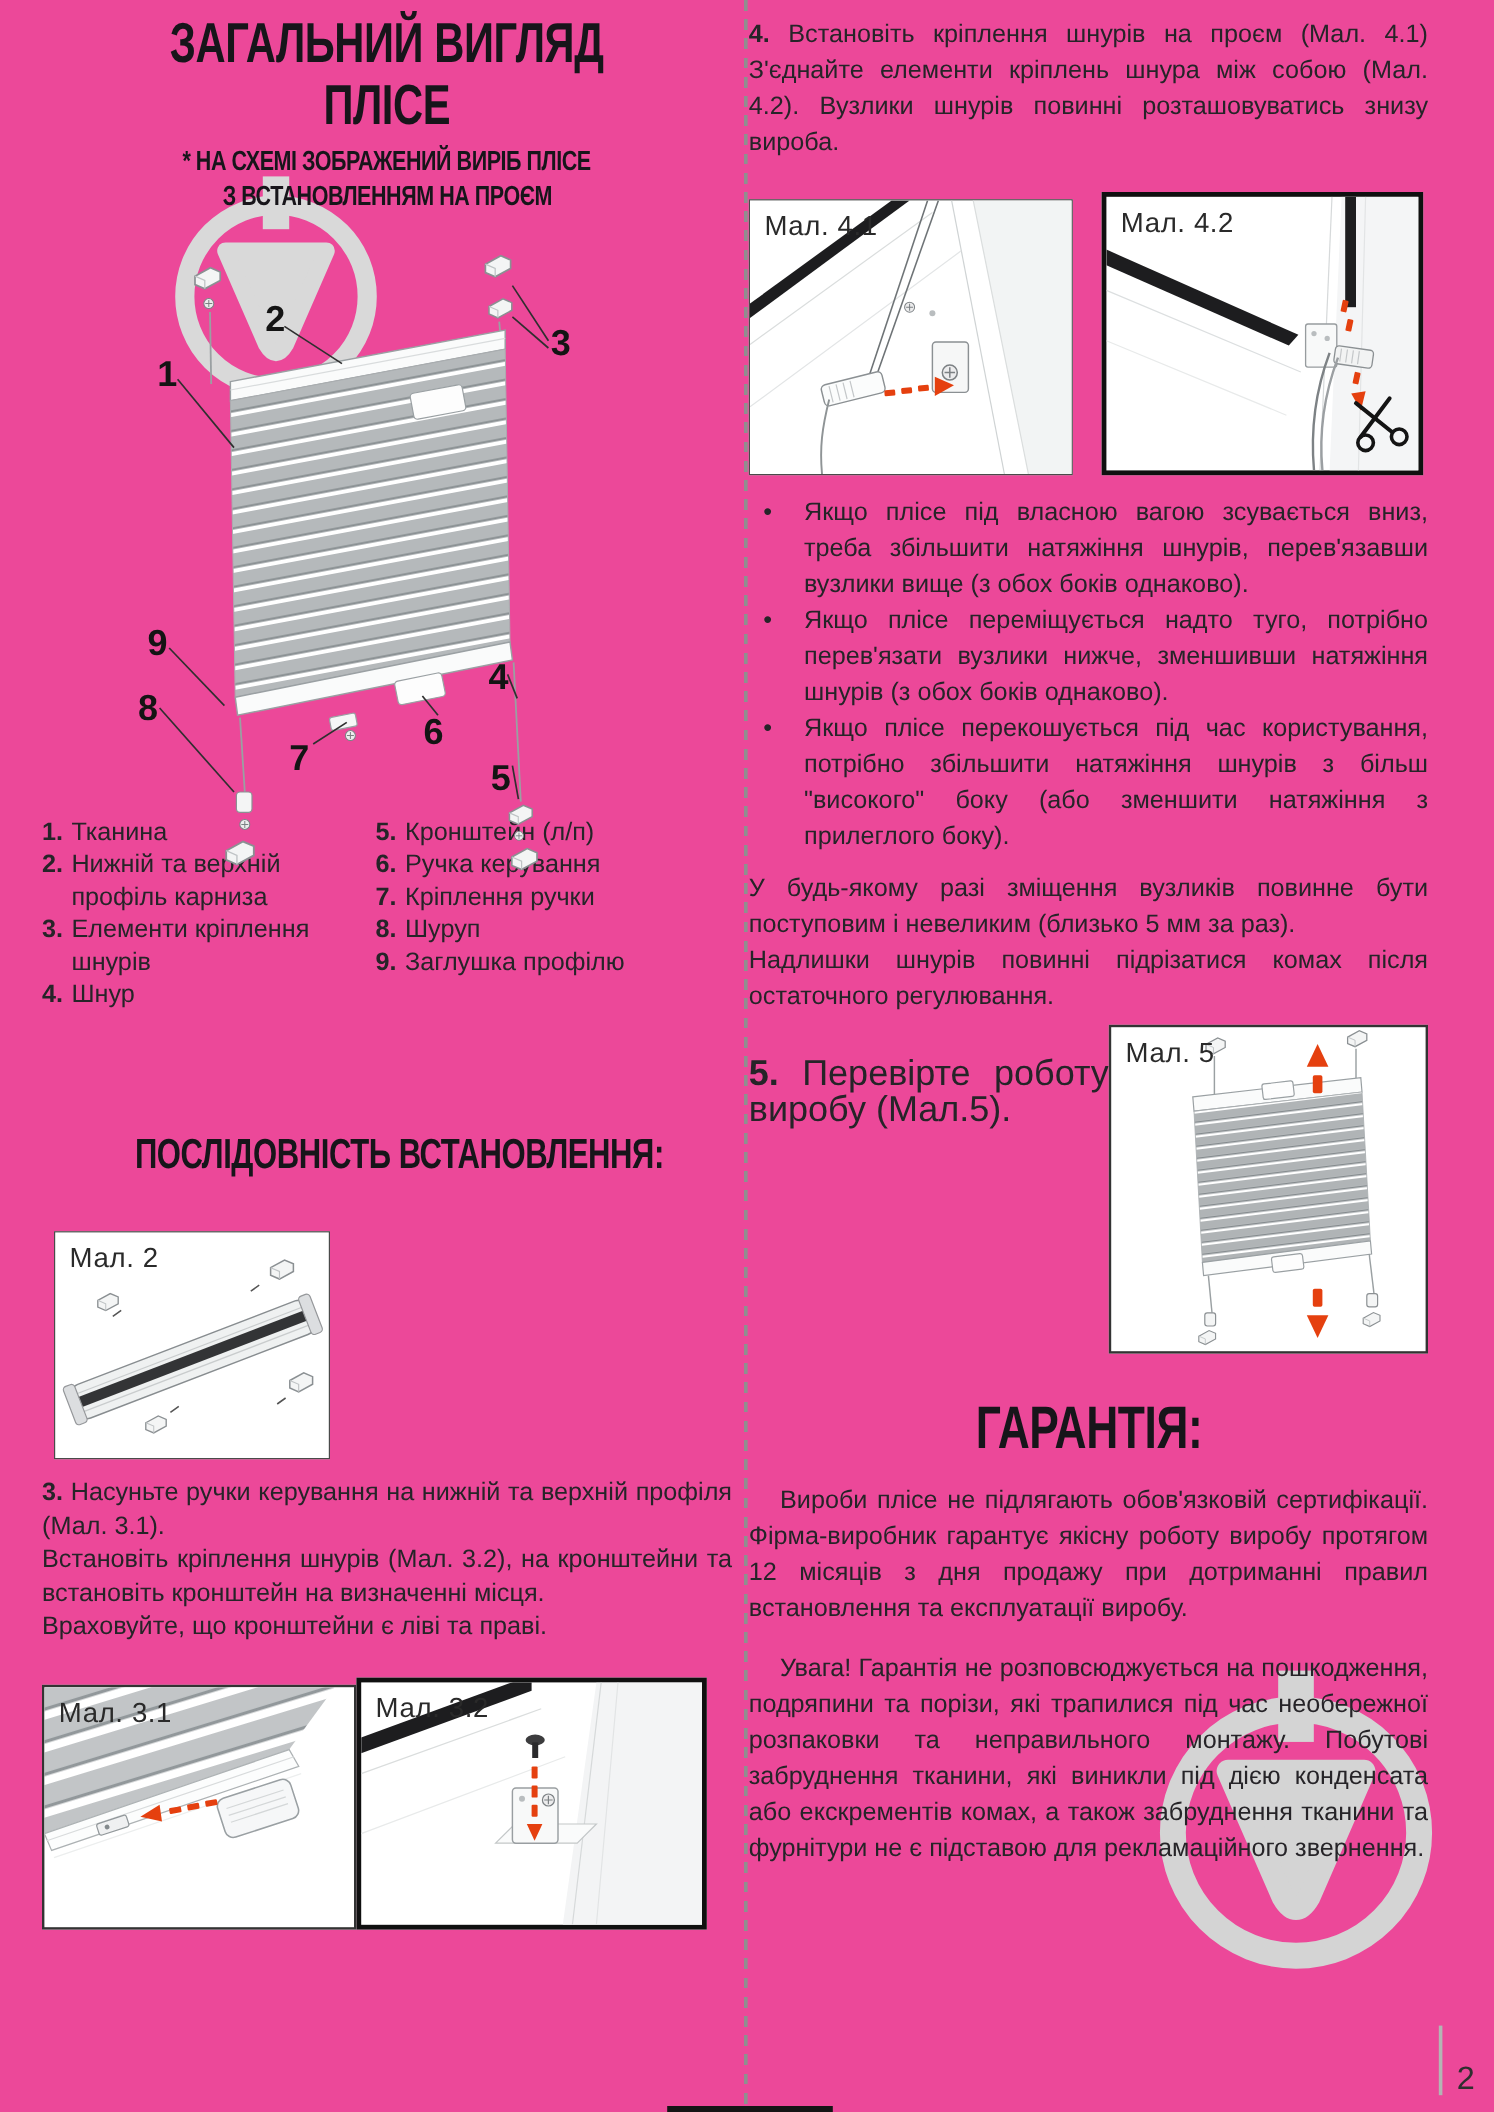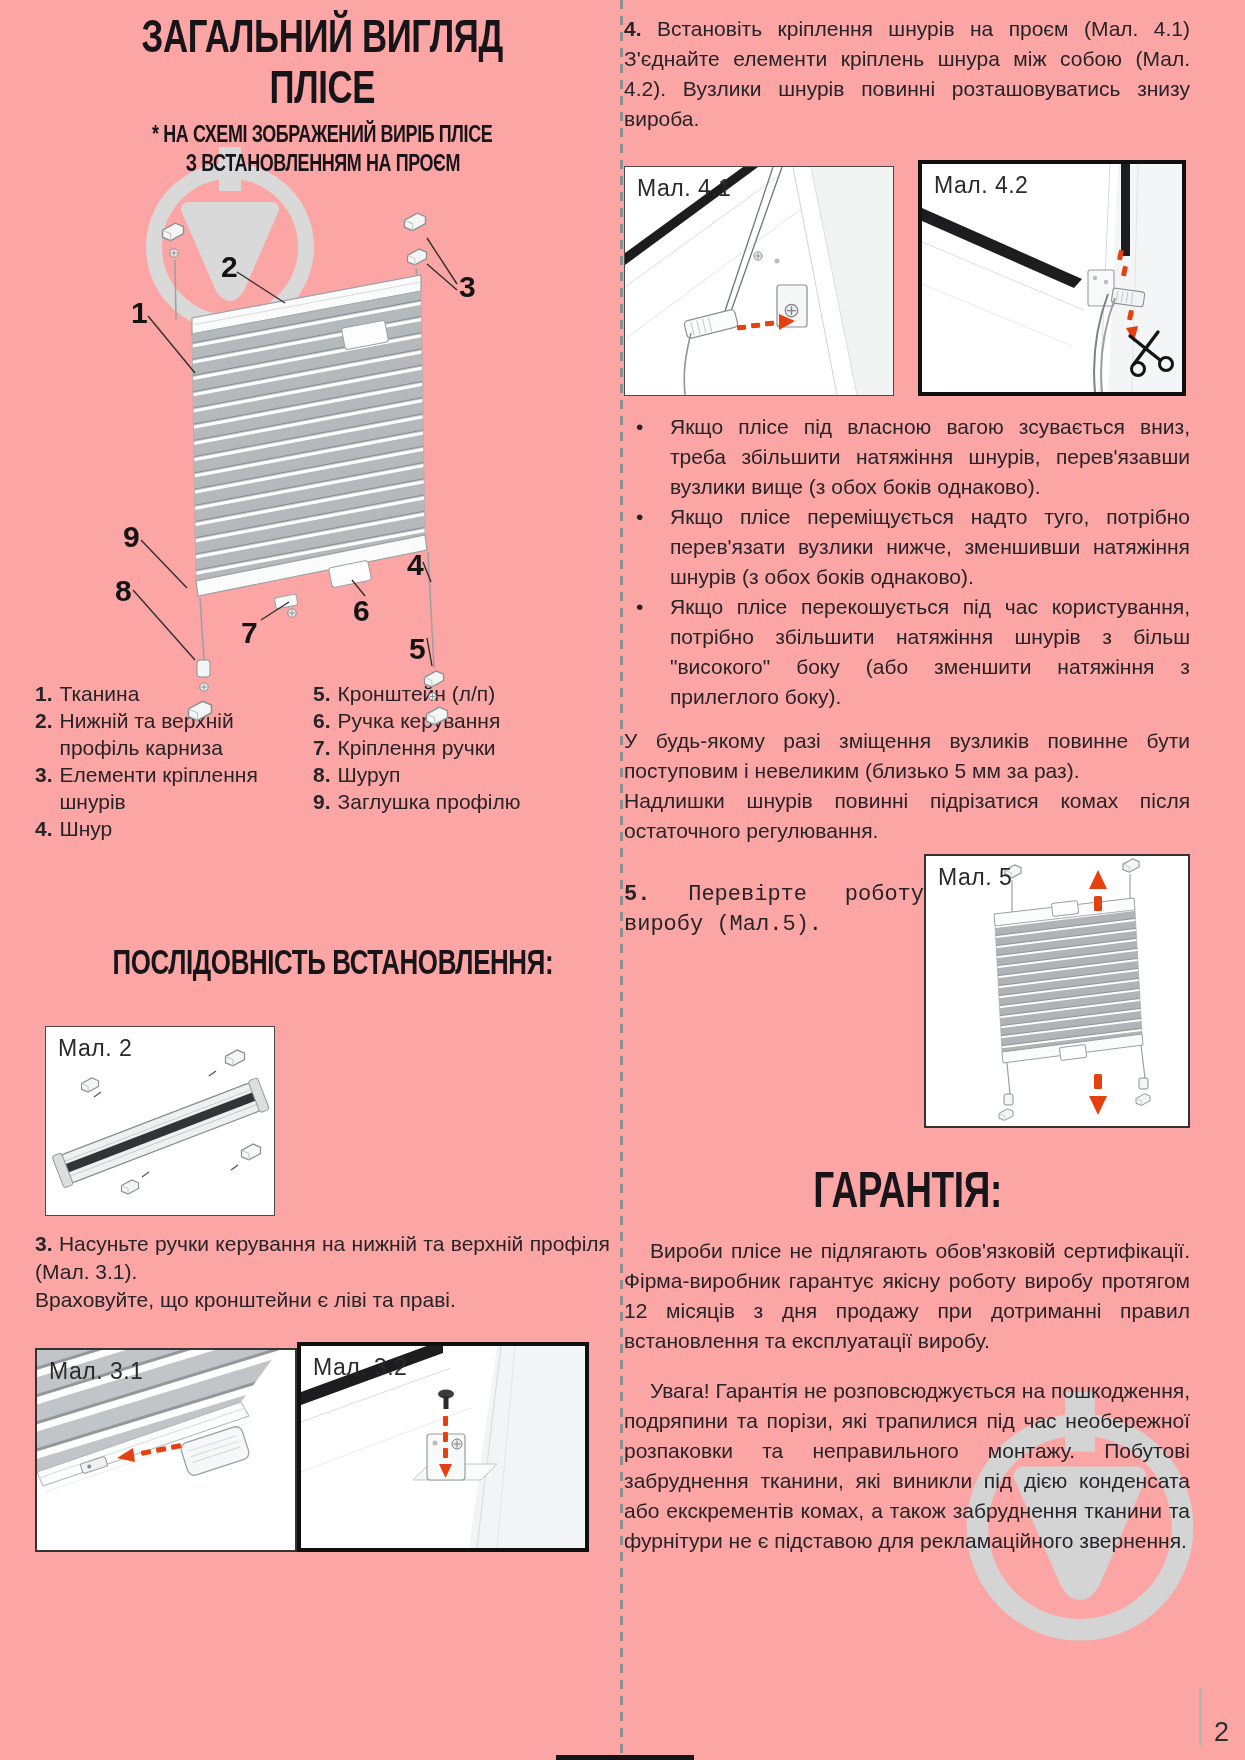--- a/index.html
+++ b/index.html
@@ -1,16 +1,16 @@
 <!DOCTYPE html>
 <html><head>
 <meta charset="utf-8">
 <style>
   html,body{margin:0;padding:0;background:#e8e8e8;}
-  .page{position:relative;width:1245px;height:1760px;background:#fca5a5;margin:0 auto;
+  .page{position:relative;width:1245px;height:1760px;background:#ec4899;margin:0 auto;
         font-family:"Liberation Sans",sans-serif;color:#262428;overflow:hidden;}
   .col{position:absolute;top:0;z-index:2;}
   .col-left{left:35px;width:575px;}
   .col-right{left:624px;width:566px;}
   
   h1,h2{margin:0;text-align:center;font-weight:bold;color:#17151a;}
   .cond{display:inline-block;transform:scaleX(.74);transform-origin:center;white-space:nowrap;letter-spacing:-.5px;}
   h1{font-size:47px;line-height:51px;margin-top:10px;}
   .subtitle{margin-top:8px;text-align:center;font-weight:bold;font-size:23px;line-height:29px;color:#17151a;}
   .subtitle .cond{transform:scaleX(.78);}
@@ -48,21 +48,21 @@
   .fig41{width:268px;height:228px;margin-left:6px;}
   .fig42{width:260px;height:228px;margin-left:24px;}
   .figrow4{margin-top:26px;}
   
   ul.bullets{list-style:none;margin:16px 0 0 0;padding:0;font-size:21px;line-height:30px;}
   ul.bullets li{display:flex;}
   ul.bullets .bdot{flex:none;width:46px;padding-left:12px;box-sizing:border-box;}
   ul.bullets .btxt{flex:1;text-align:justify;}
   .notes{margin-top:14px;}
   .step5row{display:flex;justify-content:space-between;margin-top:8px;}
-  .step5row p{width:300px;margin-top:26px;font-size:22px;font-family:Liberation Mono, monospace;}
+  .step5row p{width:300px;margin-top:26px;font-size:30px;}
   .fig5{width:262px;height:270px;}
   .wp1{margin-top:22px;}
   .wp2{margin-top:20px;}
   
   .divider{position:absolute;left:620px;top:0;bottom:0;width:3px;z-index:1;
            background:repeating-linear-gradient(180deg,#8f8f8f 0 9px,transparent 9px 16px);}
   .bottommark{position:absolute;left:556px;bottom:0;width:138px;height:5px;background:#151515;z-index:3;}
   .wm{position:absolute;color:#d9d9d9;z-index:0;}
   .wm-top{left:130px;top:135px;width:200px;height:200px;}
   .wm-bottom{left:945px;top:1376px;width:270px;height:270px;color:#d4d4d4;}
@@ -243,20 +243,21 @@
           <g stroke="#555" stroke-width="1.3">
             <path d="M170 44 l-7 5 M48 70 l7 -5 M192 138 l-7 5 M96 150 l7 -5" fill="none"></path>
           </g>
         </svg>
         <span class="figlabel">Мал. 2</span>
       </figure>
     </div>
 
     <div class="step3">
       <p><b>3.</b> <span>Насуньте ручки керування на нижній та верхній профіля (Мал. 3.1).</span></p>
+      <p><span>Встановіть кріплення шнурів (Мал. 3.2), на кронштейни та встановіть кронштейн на визначенні місця.</span></p>
       <p><span>Враховуйте, що кронштейни є ліві та праві.</span></p>
     </div>
 
     <div class="figrow">
       <figure class="fig fig31 b-med" style="margin:0">
         <svg viewBox="0 0 258 200">
           <defs>
             <pattern id="pl31" width="26" height="26" patternUnits="userSpaceOnUse" patternTransform="rotate(-17)">
               <rect width="26" height="26" fill="#ffffff"></rect>
               <rect width="26" height="16" fill="#c2c5c7"></rect>

